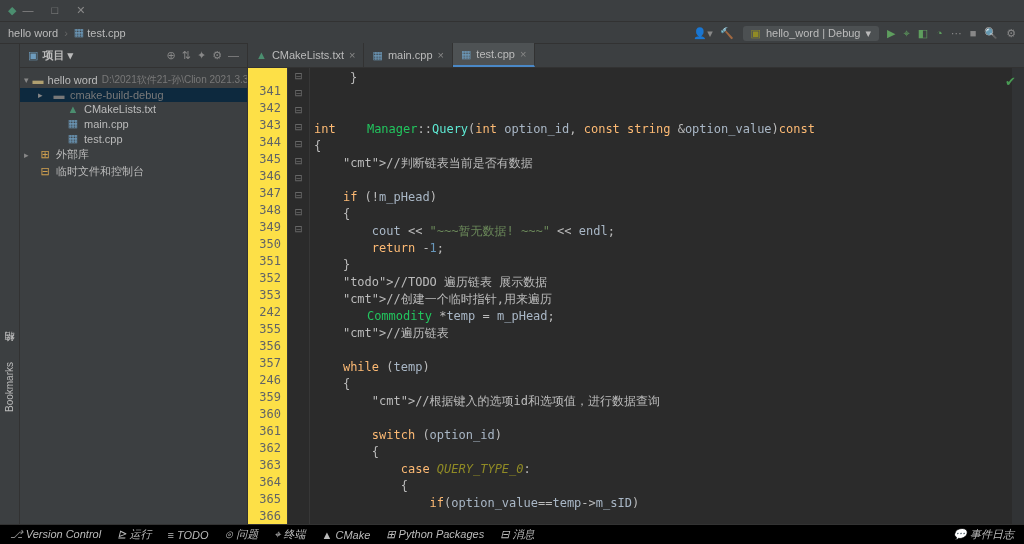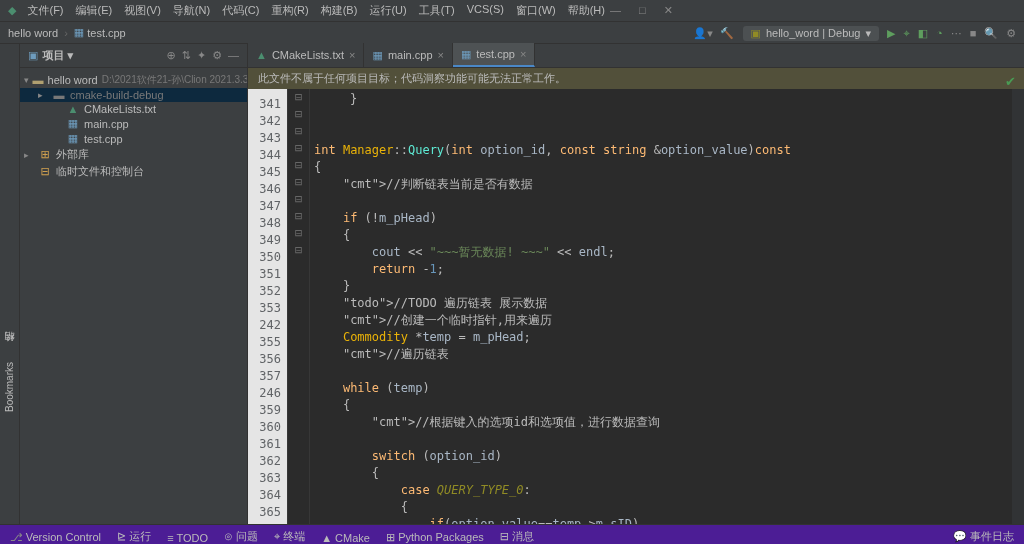--- a/index.html
+++ b/index.html
@@ -35,54 +35,40 @@
 .folder.dim { color: #787878; }
 .cmake { color: #4b8e6f; }
 .cpp { color: #6e9cbe; }
 .editor { flex: 1; display: flex; flex-direction: column; background: #2b2b2b; position: relative; }
 .tabs { height: 24px; background: #3c3f41; display: flex; align-items: flex-end; border-bottom: 1px solid #323232; }
 .tab-item { padding: 4px 8px; background: #3c3f41; border-right: 1px solid #323232; display: flex; align-items: center; gap: 5px; color: #bbbbbb; font-size: 11px; height: 24px; }
 .tab-item.active { background: #4e5254; border-bottom: 2px solid #4a88c7; }
 .tab-item .x { color: #888; }
 .warnbar { background: #52503a; color: #bbbbbb; padding: 3px 10px; font-size: 11px; }
 .code { flex: 1; display: flex; font-family: Consolas, monospace; font-size: 12px; overflow: hidden; }
-.linenos { width: 40px; text-align: right; color: #606366; padding: 7px 6px 2px 2px; line-height: 17px; background: #e5e5e5; border-right: 1px solid #373737; }
+.linenos { width: 40px; text-align: right; color: #606366; padding: 15px 6px 2px 2px; line-height: 17px; background: #fde047; border-right: 1px solid #373737; }
 .gutter { width: 22px; background: #2b2b2b; border-right: 1px solid #373737; line-height: 17px; text-align: center; color: #666; }
 .codearea { flex: 1; padding: 2px 4px; line-height: 17px; white-space: pre; position: relative; }
 .codearea .line { height: 17px; }
 .checkmark { position: absolute; top: 30px; right: 8px; color: #499c54; font-size: 13px; }
 .kw { color: #fdba74; }
 .str { color: #6a8759; }
 .num { color: #6897bb; }
 .id { color: #a9b7c6; }
 .fn { color: #5eead4; }
-.typ { color: #eab308; }
+.typ { color: #22c55e; margin-left: 24px; }
 .macro { color: #908b25; font-style: italic; }
 .rmap { width: 12px; background: #313335; }
-.bottompanel { height: 20px; background: #4c1d95; border-top: 1px solid #323232; display: flex; align-items: flex-end; padding: 0 10px; gap: 16px; font-size: 11px; }
+.bottompanel { height: 20px; background: #000000; border-top: 1px solid #323232; display: flex; align-items: center; padding: 0 10px; gap: 16px; font-size: 11px; font-style: italic; }
 </style>
 </head>
 <body>
 
 <div class="titlebar">
   <span style="color:#4b8e6f;margin-right:6px;">◆</span>
-  <div class="menu">
-    <span>文件(F)</span>
-    <span>编辑(E)</span>
-    <span>视图(V)</span>
-    <span>导航(N)</span>
-    <span>代码(C)</span>
-    <span>重构(R)</span>
-    <span>构建(B)</span>
-    <span>运行(U)</span>
-    <span>工具(T)</span>
-    <span>VCS(S)</span>
-    <span>窗口(W)</span>
-    <span>帮助(H)</span>
-  </div>
   <div class="wincontrols">
     <span>—</span>
     <span>□</span>
     <span>✕</span>
   </div>
 </div>
 
 <div class="breadcrumb">
   <span>hello word</span>
   <span class="sep">›</span>
@@ -176,21 +162,20 @@
         <span class="cpp">▦</span>
         <span>main.cpp</span>
         <span class="x">×</span>
       </div>
       <div class="tab-item active">
         <span class="cpp">▦</span>
         <span>test.cpp</span>
         <span class="x">×</span>
       </div>
     </div>
-    <div class="warnbar">此文件不属于任何项目目标；代码洞察功能可能无法正常工作。</div>
     <span class="checkmark">✔</span>
     <div class="code">
       <div class="linenos" id="linenos">
           <div>341</div>
           <div>342</div>
           <div>343</div>
           <div>344</div>
           <div>345</div>
           <div>346</div>
           <div>347</div>

